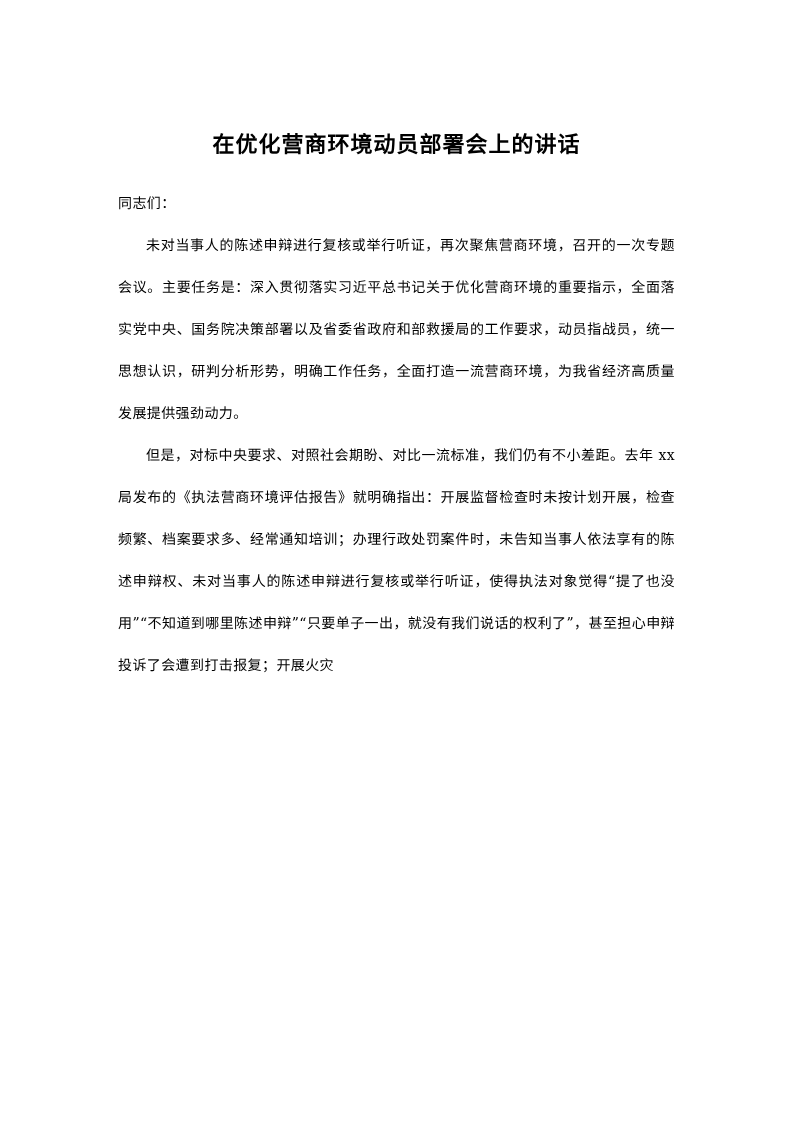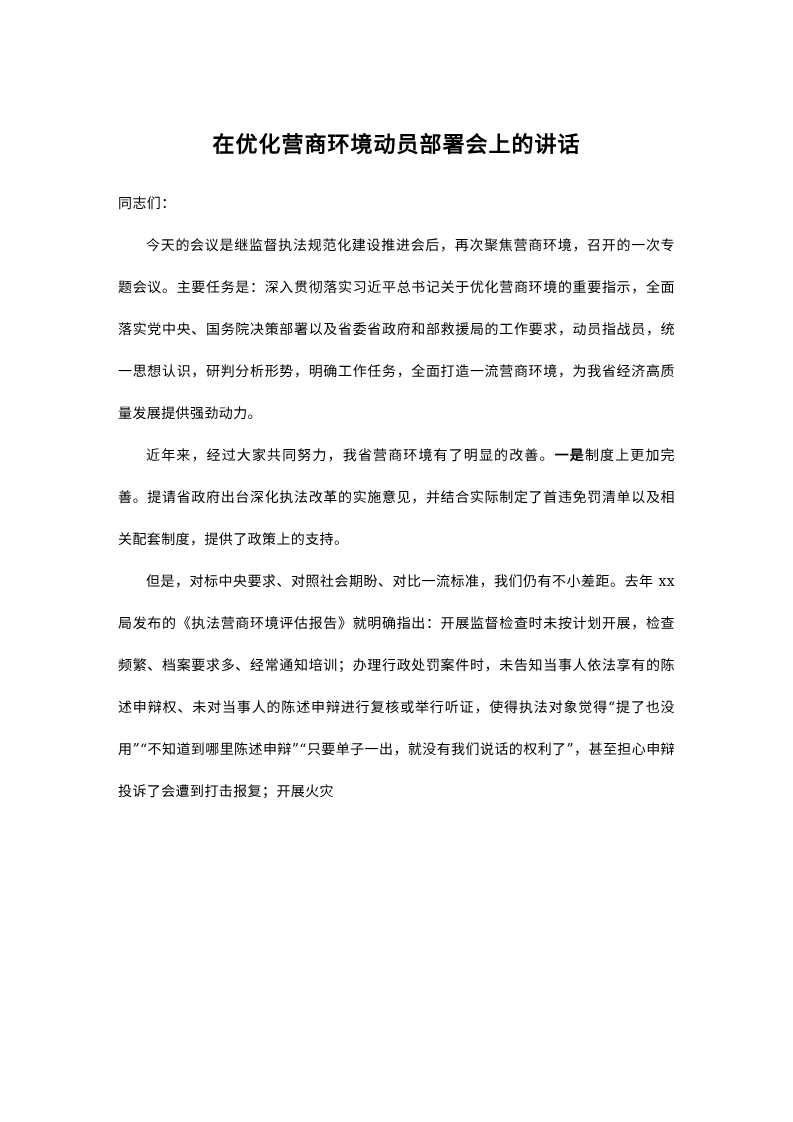--- a/index.html
+++ b/index.html
@@ -50,19 +50,18 @@
 </style>
 </head>
 <body>
 
 <div class="page">
 
   <h1 class="doc-title">在优化营商环境动员部署会上的讲话</h1>
 
   <p class="para">同志们：</p>
 
-  <p class="para indent">今天的会议是继监督执法规范化建设推进会后，再次聚焦营商环境，召开的一次专题会议。主要任务是：深入贯彻落实习近平总书记关于优化营商环境的重要指示，全面落实党中央、国务院决策部署以及省委省政府和部救援局的工作要求，动员指战员，统一思想认识，研判分析形势，明确工作任务，全面打造一流营商环境，为我省经济高质量发展提供强劲动力。</p>
+  <p class="para indent">未对当事人的陈述申辩进行复核或举行听证，再次聚焦营商环境，召开的一次专题会议。主要任务是：深入贯彻落实习近平总书记关于优化营商环境的重要指示，全面落实党中央、国务院决策部署以及省委省政府和部救援局的工作要求，动员指战员，统一思想认识，研判分析形势，明确工作任务，全面打造一流营商环境，为我省经济高质量发展提供强劲动力。</p>
 
-  <p class="para indent"><span>近年来，经过大家共同努力，我省营商环境有了明显的改善。</span><strong>一是</strong><span>制度上更加完善。提请省政府出台深化执法改革的实施意见，并结合实际制定了首违免罚清单以及相关配套制度，提供了政策上的支持。</span></p>
 
   <p class="para indent">但是，对标中央要求、对照社会期盼、对比一流标准，我们仍有不小差距。去年 xx 局发布的《执法营商环境评估报告》就明确指出：开展监督检查时未按计划开展，检查频繁、档案要求多、经常通知培训；办理行政处罚案件时，未告知当事人依法享有的陈述申辩权、未对当事人的陈述申辩进行复核或举行听证，使得执法对象觉得“提了也没用”“不知道到哪里陈述申辩”“只要单子一出，就没有我们说话的权利了”，甚至担心申辩投诉了会遭到打击报复；开展火灾</p>
 
 </div>
 
 </body></html>

